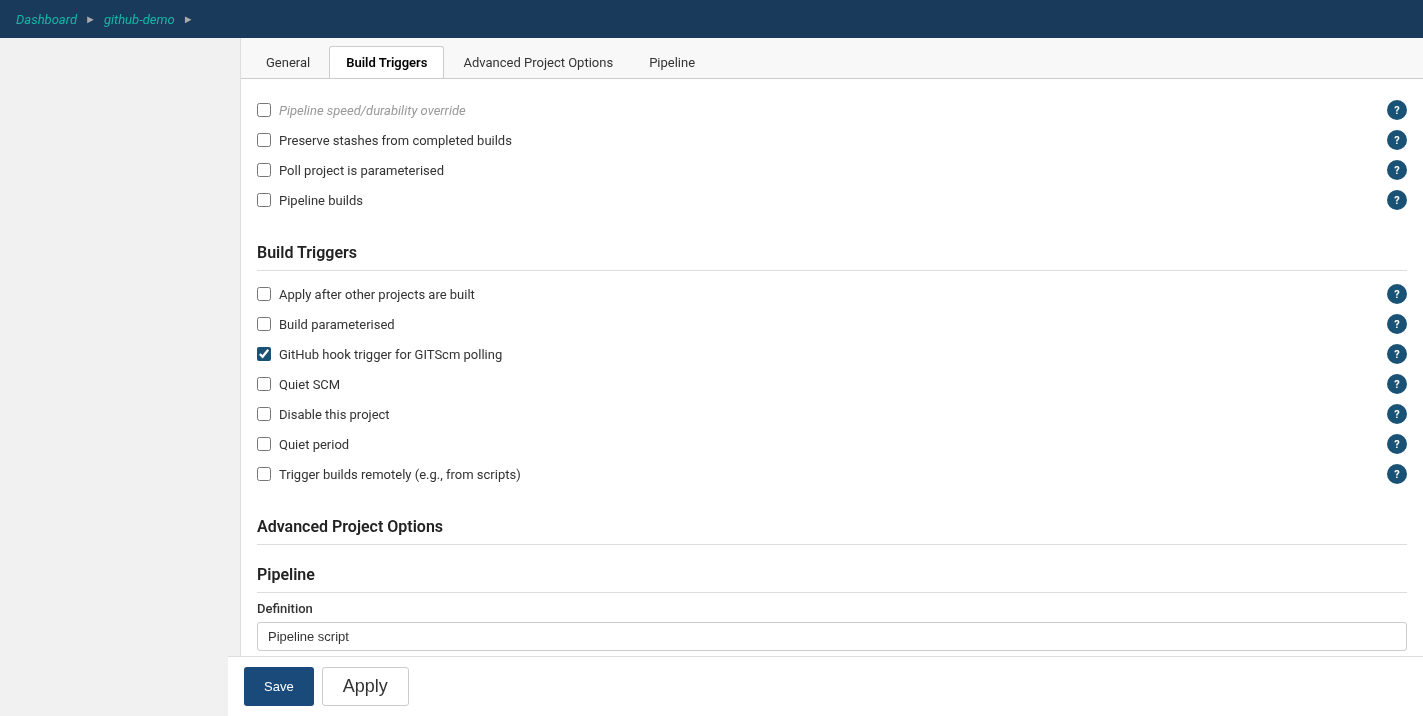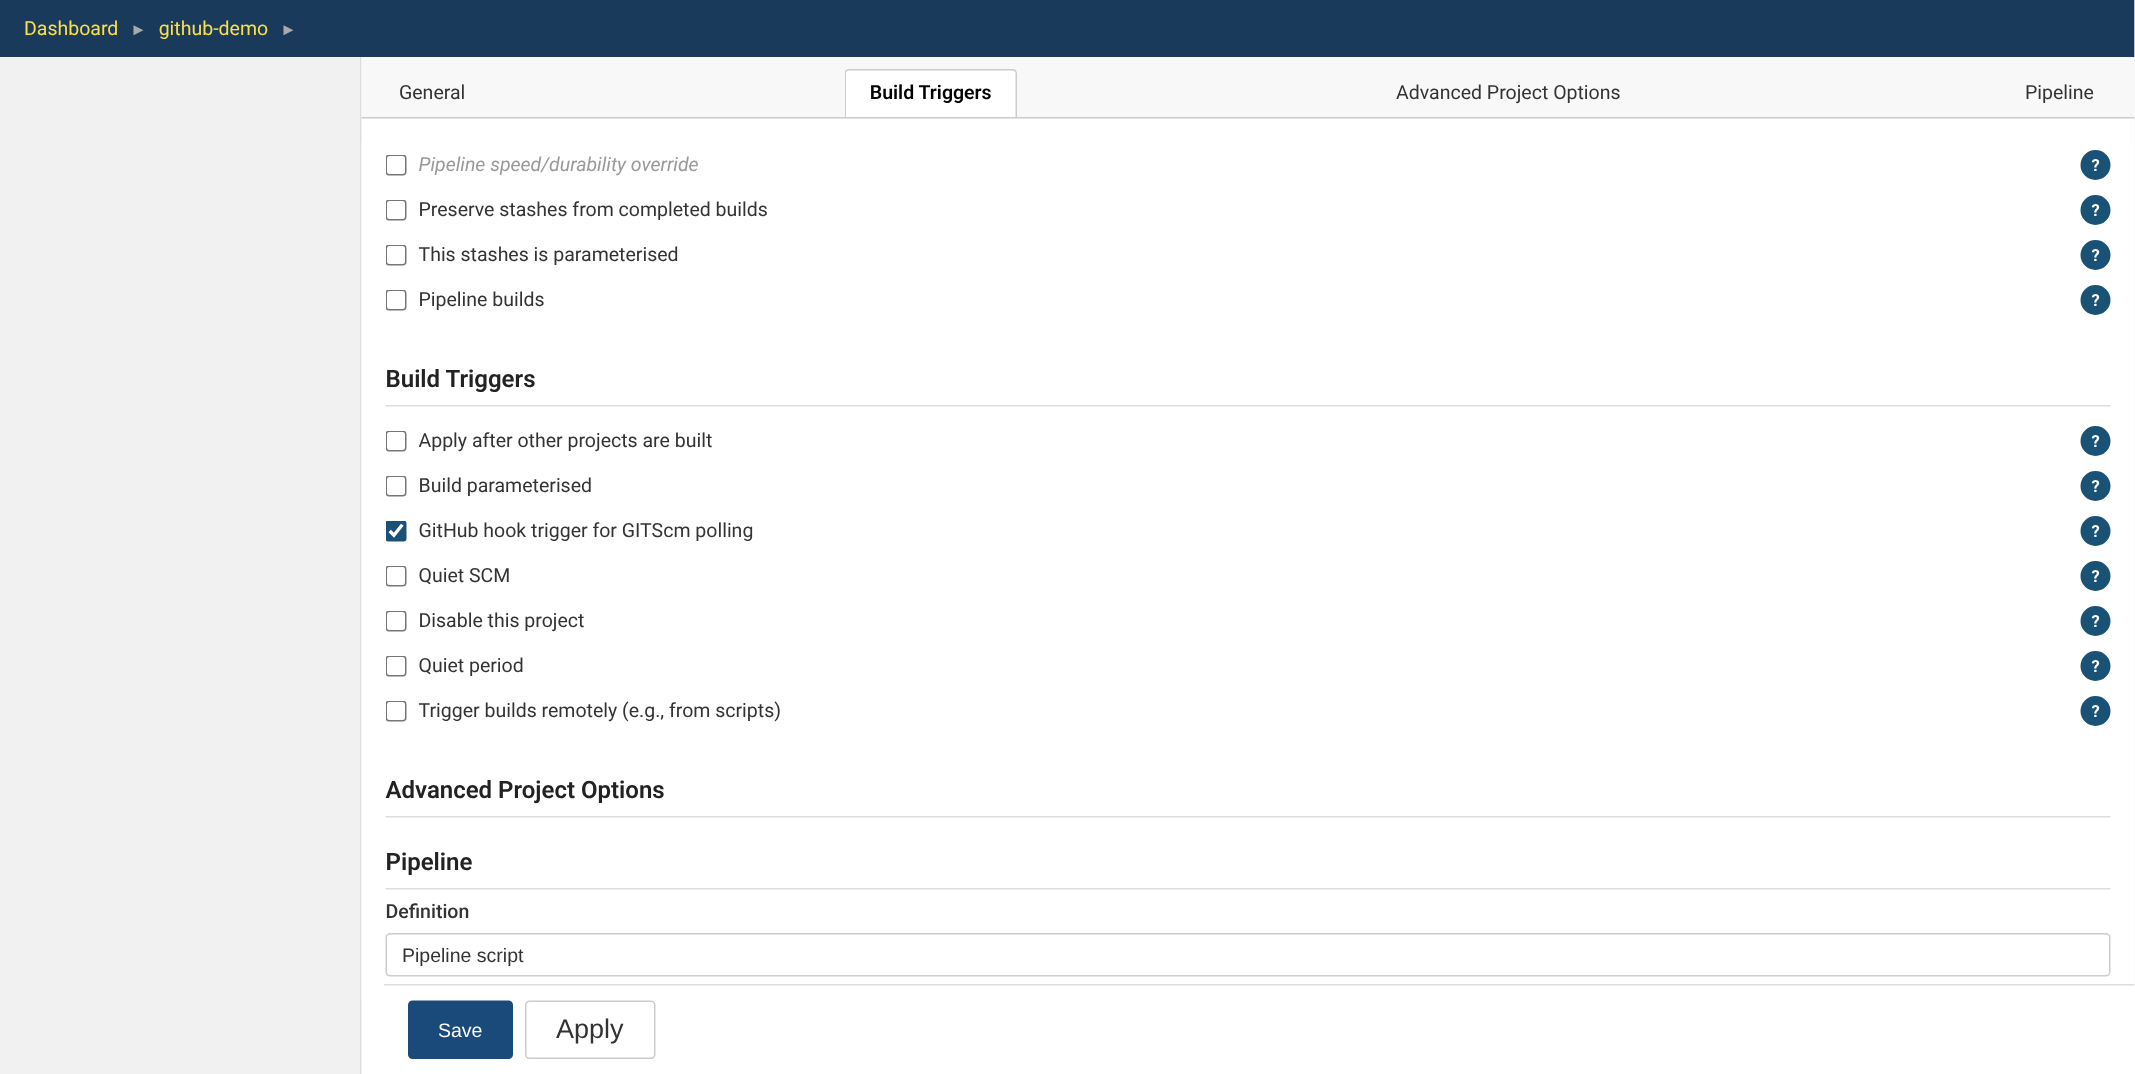--- a/index.html
+++ b/index.html
@@ -17,22 +17,23 @@
       padding: 0 16px;
       color: #fff;
       font-size: 13px;
       gap: 8px;
     }
     .top-bar .chevron {
       color: #aaa;
       font-size: 11px;
     }
     .top-bar a {
-      color: #fde047;
+      color: #14b8a6;
       text-decoration: none;
+      font-style: italic;
     }
     .main-container {
       display: flex;
       background: #f1f1f1;
     }
     .sidebar {
       width: 240px;
       min-height: calc(100vh - 38px);
       background: #f1f1f1;
     }
@@ -41,21 +42,20 @@
       background: #fff;
       border-left: 1px solid #ddd;
       min-height: calc(100vh - 38px);
     }
     .tabs {
       display: flex;
       border-bottom: 1px solid #ccc;
       background: #f8f8f8;
       padding: 0 8px;
       padding-top: 8px;
-      justify-content: space-between;
     }
     .tab {
       padding: 8px 16px;
       cursor: pointer;
       border: 1px solid transparent;
       border-bottom: none;
       font-size: 13px;
       color: #333;
       background: transparent;
       margin-right: 2px;
@@ -147,21 +147,21 @@
       border-radius: 3px;
       font-size: 13px;
       appearance: none;
       background: #fff;
       cursor: pointer;
       color: #333;
     }
     .bottom-bar {
       position: fixed;
       bottom: 0;
-      left: 256px;
+      left: 228px;
       right: 0;
       background: #fff;
       border-top: 1px solid #ddd;
       padding: 10px 16px;
       display: flex;
       gap: 8px;
       z-index: 100;
     }
     .btn-save {
       padding: 8px 20px;
@@ -220,21 +220,21 @@
         <div class="checkbox-row">
           <div class="checkbox-row-left">
             <input type="checkbox" style="">
             <span>Preserve stashes from completed builds</span>
           </div>
           <div class="help-icon">?</div>
         </div>
         <div class="checkbox-row">
           <div class="checkbox-row-left">
             <input type="checkbox" style="">
-            <span>This stashes is parameterised</span>
+            <span>Poll project is parameterised</span>
           </div>
           <div class="help-icon">?</div>
         </div>
         <div class="checkbox-row">
           <div class="checkbox-row-left">
             <input type="checkbox" style="">
             <span>Pipeline builds</span>
           </div>
           <div class="help-icon">?</div>
         </div>

